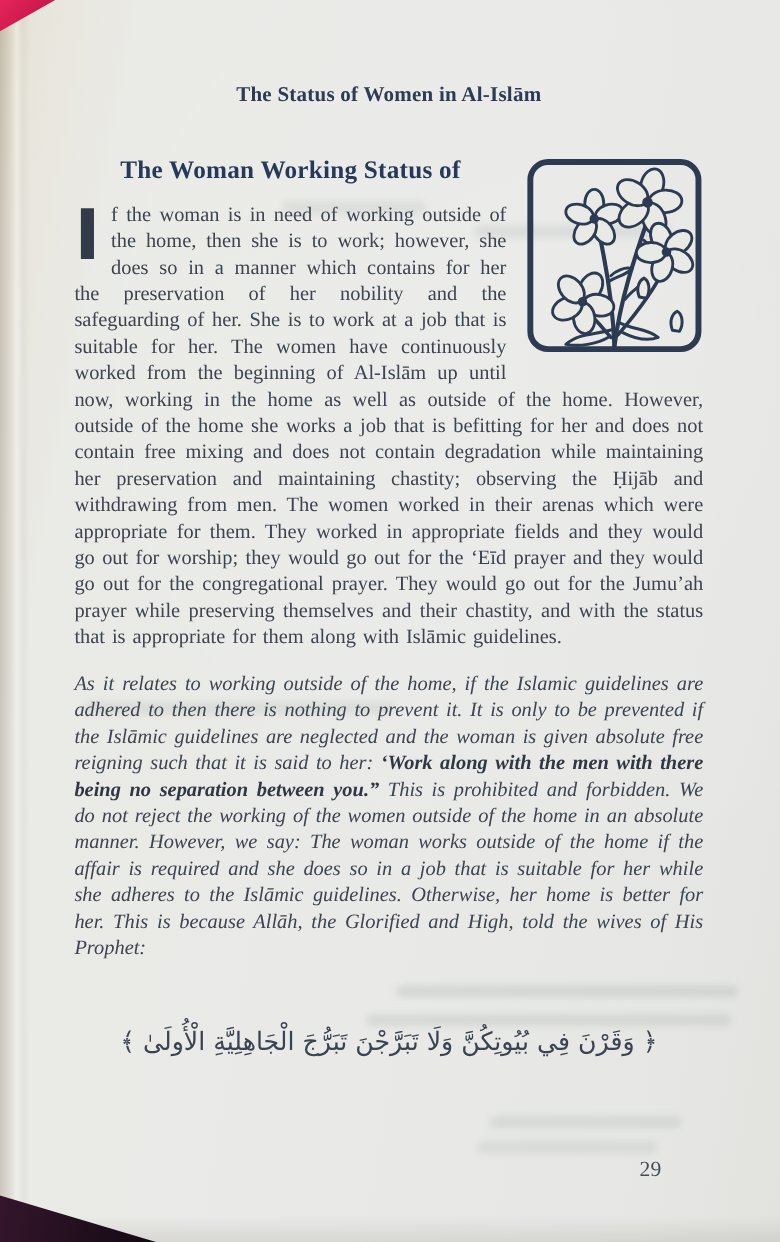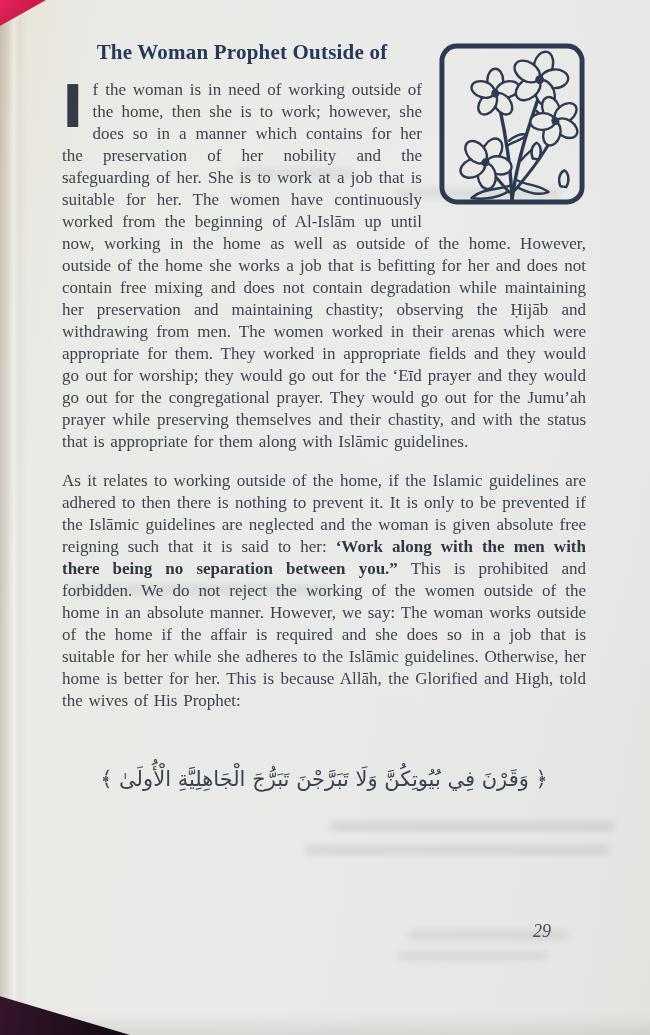--- a/index.html
+++ b/index.html
@@ -86,34 +86,33 @@
   .para1{margin-top:14px;}
   .dropcap{
     float:left;
     font-family:"DejaVu Sans", sans-serif;
     font-weight:bold;
     font-size:58px;
     line-height:52px;
     padding:2px 9px 0 0;
     color:#333b49;
   }
-  .para2{margin-top:16px;}
+  .para2{margin-top:16px;font-style:italic;}
   .para2 strong{color:#2f3742;}
   .verse{
     margin-top:55px;
     text-align:center;
     direction:rtl;
     font-family:"DejaVu Sans", sans-serif;
     font-size:21px;
     color:#3a4350;
   }
   .page-number{
     position:absolute;
-    left:533px;top:921px;
-    font-style:italic;
+    left:533px;top:964px;
     font-size:18px;
     color:#454d58;
   }
 </style>
 </head>
 <body>
 
 <div class="photo">
   <div class="page">
     <div class="page-edge-left"></div>
@@ -122,20 +121,21 @@
     <div class="ghost" style="left:395px;top:188px;width:165px;opacity:.5"></div>
     <div class="ghost" style="left:235px;top:168px;width:120px;opacity:.45"></div>
     <div class="ghost" style="left:70px;top:585px;width:260px;opacity:.5"></div>
     <div class="ghost" style="left:330px;top:821px;width:285px;opacity:.65"></div>
     <div class="ghost" style="left:305px;top:845px;width:305px;opacity:.6"></div>
     <div class="ghost" style="left:408px;top:930px;width:160px;opacity:.55"></div>
     <div class="ghost" style="left:398px;top:951px;width:150px;opacity:.5"></div>
 
     <div class="content">
 
+      <div class="running-header">The Status of Women in Al-Islām</div>
 
       <div class="chapter-block">
 
         <div class="illustration">
           <svg viewBox="0 0 150 166">
             <g stroke="#2c3a52" fill="none" stroke-linecap="round" stroke-linejoin="round">
 
               <path d="M75 160 C 74 130 70 100 62 64" stroke-width="3.5"></path>
               <path d="M75 160 C 80 120 92 85 104 50" stroke-width="3.5"></path>
               <path d="M78 150 C 95 130 110 110 118 92" stroke-width="3"></path>
@@ -193,21 +193,21 @@
                 <ellipse cx="0" cy="-14" rx="9" ry="13" transform="rotate(288)"></ellipse>
               </g>
               <circle r="4" fill="#2c3a52" stroke="none"></circle>
             </g>
 
             <rect x="4" y="4" width="142" height="158" rx="15" fill="none" stroke="#2c3a52" stroke-width="5"></rect>
           </svg>
         </div>
 
         <div class="chapter-title">
-          <span class="line">The Woman Prophet Outside of</span>
+          <span class="line">The Woman Working Status of</span>
         </div>
 
         <p class="body-text para1">
           <span class="dropcap">I</span><span>f the woman is in need of working outside of the home, then she is to work; however, she does so in a manner which contains for her the preservation of her nobility and the safeguarding of her. She is to work at a job that is suitable for her. The women have continuously worked from the beginning of Al-Islām up until now, working in the home as well as outside of the home. However, outside of the home she works a job that is befitting for her and does not contain free mixing and does not contain degradation while maintaining her preservation and maintaining chastity; observing the Ḥijāb and withdrawing from men. The women worked in their arenas which were appropriate for them. They worked in appropriate fields and they would go out for worship; they would go out for the ‘Eīd prayer and they would go out for the congregational prayer. They would go out for the Jumu’ah prayer while preserving themselves and their chastity, and with the status that is appropriate for them along with Islāmic guidelines.</span>
         </p>
 
       </div>
 
       <p class="body-text para2">
         <span>As it relates to working outside of the home, if the Islamic guidelines are adhered to then there is nothing to prevent it. It is only to be prevented if the Islāmic guidelines are neglected and the woman is given absolute free reigning such that it is said to her: </span><strong>‘Work along with the men with there being no separation between you.”</strong><span> This is prohibited and forbidden. We do not reject the working of the women outside of the home in an absolute manner. However, we say: The woman works outside of the home if the affair is required and she does so in a job that is suitable for her while she adheres to the Islāmic guidelines. Otherwise, her home is better for her. This is because Allāh, the Glorified and High, told the wives of His Prophet:</span>

